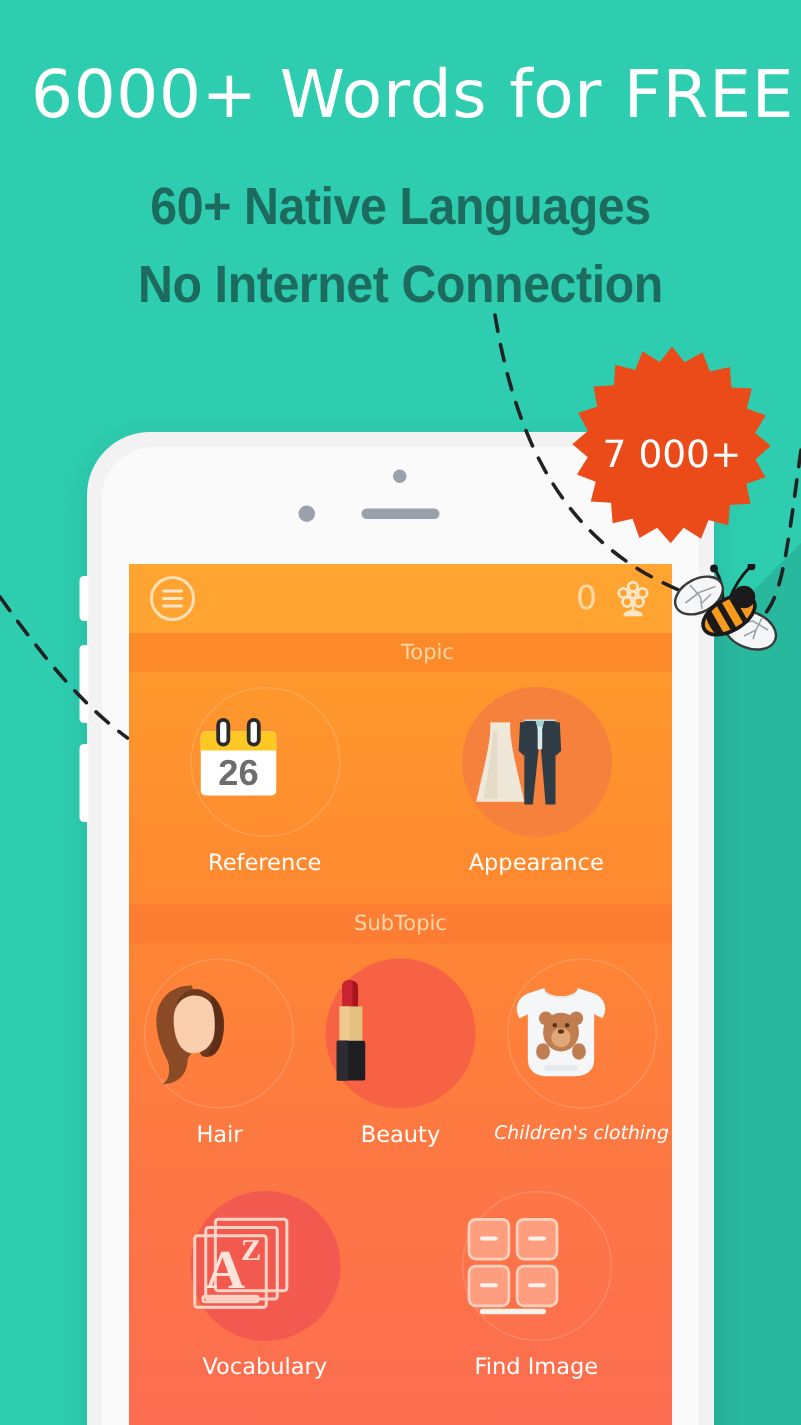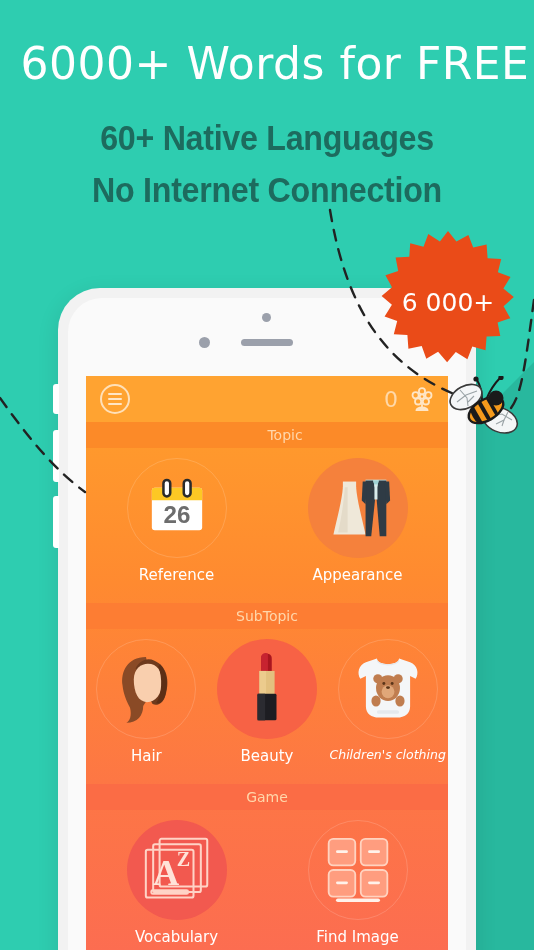--- a/index.html
+++ b/index.html
@@ -194,21 +194,21 @@
     padding-top: 10px;
   }
   .cell {
     flex: 1;
     display: flex; flex-direction: column;
     align-items: center;
   }
   .cell-circle {
     width: 100px; height: 100px;
     border-radius: 50%;
-    display: flex; align-items: center; justify-content: center;
+    display: flex; align-items: center; justify-content: flex-start;
     position: relative;
   }
   .cell-circle.plain { border: 1px solid rgba(255,255,255,0.16); }
   .cell-circle.hl-a  { background: #f5813c; }
   .cell-circle.hl-b  { background: #f76245; }
   .cell-circle.hl-c  { background: #f2594f; }
   .cell-label {
     margin-top: 8px;
     color: #ffffff;
     font-family: "DejaVu Sans", sans-serif;
@@ -240,21 +240,21 @@
   <svg class="dash-svg" viewBox="0 0 534 950">
     <path d="M330 210 C 345 300, 380 370, 470 400" fill="none" stroke="#222" stroke-width="2.4" stroke-dasharray="11 9" stroke-linecap="round"></path>
     <path d="M534 300 C 520 400, 520 430, 470 412" fill="none" stroke="#222" stroke-width="2.4" stroke-dasharray="11 9" stroke-linecap="round"></path>
     <path d="M0 398 C 30 440, 55 470, 85 492" fill="none" stroke="#222" stroke-width="2.4" stroke-dasharray="11 9" stroke-linecap="round"></path>
   </svg>
 
   <div class="badge">
     <svg viewBox="0 0 148 148" width="148" height="148">
       <polygon points="74,3 82.4,13.5 94.4,6.9 99.2,19.6 112.6,16.6 113.6,30.3 127.2,31 123.9,44.3 136.5,48.9 129.4,60.6 139.8,69.1 129.6,78.3 136.3,90.2 123.6,94.5 126.3,107.9 112.6,108.6 111.5,122.2 98.3,118.6 93.4,131.2 81.8,123.9 73.1,134.2 64.1,123.8 52.3,130.7 47.7,117.9 34.4,120.8 33.4,107.1 19.8,106.3 23.2,93.1 10.6,88.4 17.9,76.8 7.6,68.1 18,59.2 11.4,47.3 24.2,43 21.6,29.6 35.3,28.8 36.2,15.2 49.5,18.7 54.3,6.1 65.9,13.4" fill="#ea4b18"></polygon>
     </svg>
-    <div class="badge-text">6 000+</div>
+    <div class="badge-text">7 000+</div>
   </div>
 
   <div class="phone">
     <div class="phone-inner-line"></div>
     <div class="sensor"></div>
     <div class="cam"></div>
     <div class="speaker"></div>
     <div class="vol-btn vol-1"></div>
     <div class="vol-btn vol-2"></div>
     <div class="vol-btn vol-3"></div>
@@ -364,21 +364,20 @@
               <ellipse cx="38" cy="37.5" rx="2.2" ry="1.6" fill="#5a3418"></ellipse>
               <ellipse cx="25" cy="52" rx="5" ry="6" fill="#c07d4f"></ellipse>
               <ellipse cx="51" cy="52" rx="5" ry="6" fill="#c07d4f"></ellipse>
               <rect x="26" y="62" width="24" height="4" rx="2" fill="#e4e9ee"></rect>
             </svg>
           </div>
           <div class="cell-label small">Children's clothing</div>
         </div>
       </div>
 
-      <div class="section-head sh-game">Game</div>
       <div class="row">
 
 
         <div class="cell">
           <div class="cell-circle hl-c">
             <svg viewBox="0 0 74 72" width="68" height="66">
               <g fill="none" stroke="#ffd3c6" stroke-width="2.2">
                 <rect x="18" y="2" width="52" height="52" rx="2"></rect>
                 <rect x="11" y="8" width="52" height="52" rx="2"></rect>
                 <rect x="3" y="14" width="52" height="52" rx="2"></rect>

